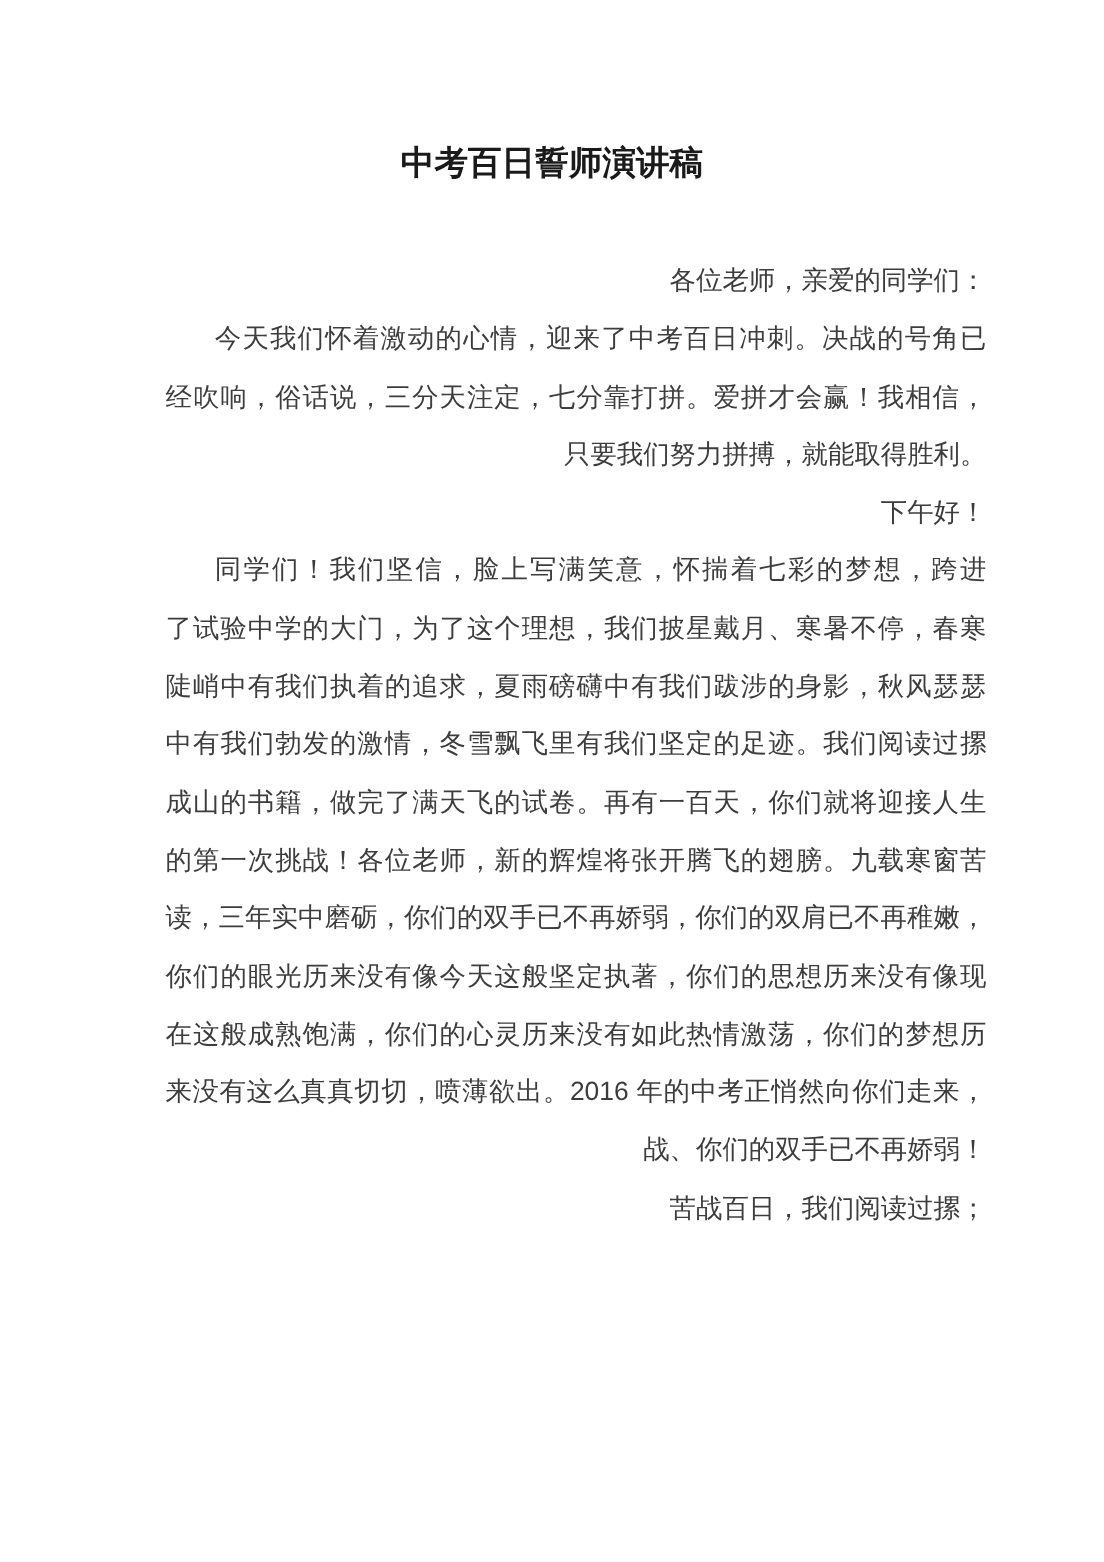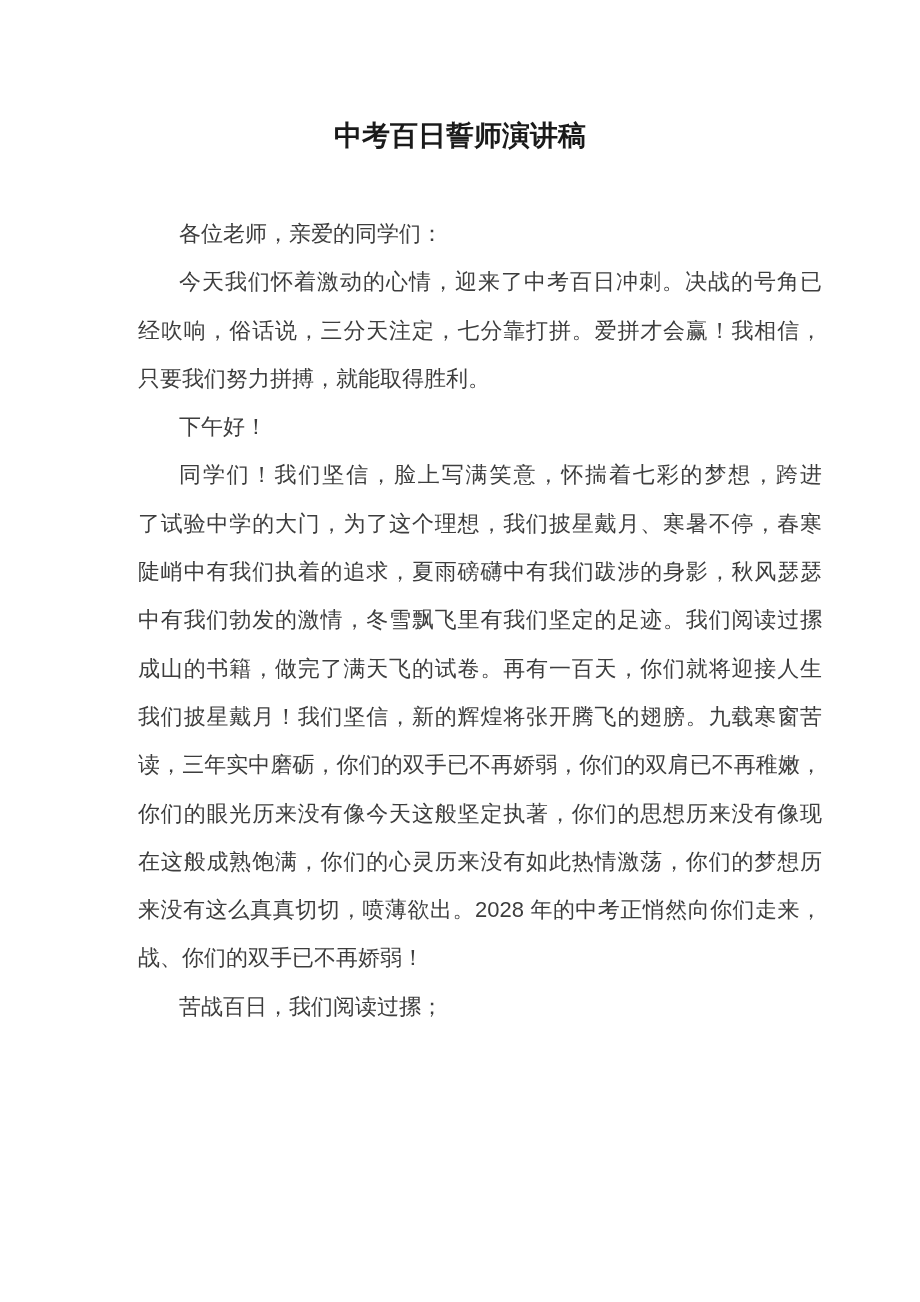--- a/index.html
+++ b/index.html
@@ -33,21 +33,21 @@
   }
   .paragraph {
     margin: 0;
     padding: 0;
   }
   .line {
     height: 48.3px;
     line-height: 48.3px;
     font-size: 22px;
     color: #3d3d3d;
-    text-align: left;
+    text-align: right;
     word-break: keep-all;
   }
   
   .paragraph .line:first-child {
     text-indent: 41px;
   }
   
   .paragraph .line:not(:last-child) {
     text-align: justify;
     text-align-last: justify;
@@ -69,25 +69,25 @@
       </div>
       <div class="paragraph">
         <div class="line">下午好！</div>
       </div>
       <div class="paragraph">
         <div class="line">同学们！我们坚信，脸上写满笑意，怀揣着七彩的梦想，跨进</div>
         <div class="line">了试验中学的大门，为了这个理想，我们披星戴月、寒暑不停，春寒</div>
         <div class="line">陡峭中有我们执着的追求，夏雨磅礴中有我们跋涉的身影，秋风瑟瑟</div>
         <div class="line">中有我们勃发的激情，冬雪飘飞里有我们坚定的足迹。我们阅读过摞</div>
         <div class="line">成山的书籍，做完了满天飞的试卷。再有一百天，你们就将迎接人生</div>
-        <div class="line">我们披星戴月！我们坚信，新的辉煌将张开腾飞的翅膀。九载寒窗苦</div>
+        <div class="line">的第一次挑战！各位老师，新的辉煌将张开腾飞的翅膀。九载寒窗苦</div>
         <div class="line">读，三年实中磨砺，你们的双手已不再娇弱，你们的双肩已不再稚嫩，</div>
         <div class="line">你们的眼光历来没有像今天这般坚定执著，你们的思想历来没有像现</div>
         <div class="line">在这般成熟饱满，你们的心灵历来没有如此热情激荡，你们的梦想历</div>
-        <div class="line">来没有这么真真切切，喷薄欲出。2028 年的中考正悄然向你们走来，</div>
+        <div class="line">来没有这么真真切切，喷薄欲出。2016 年的中考正悄然向你们走来，</div>
         <div class="line">战、你们的双手已不再娇弱！</div>
       </div>
       <div class="paragraph">
         <div class="line">苦战百日，我们阅读过摞；</div>
       </div>
       <div class="paragraph">
         <div class="line">奋斗一阵，破浪展雄风。</div>
       </div>
     </div>
 </div>

